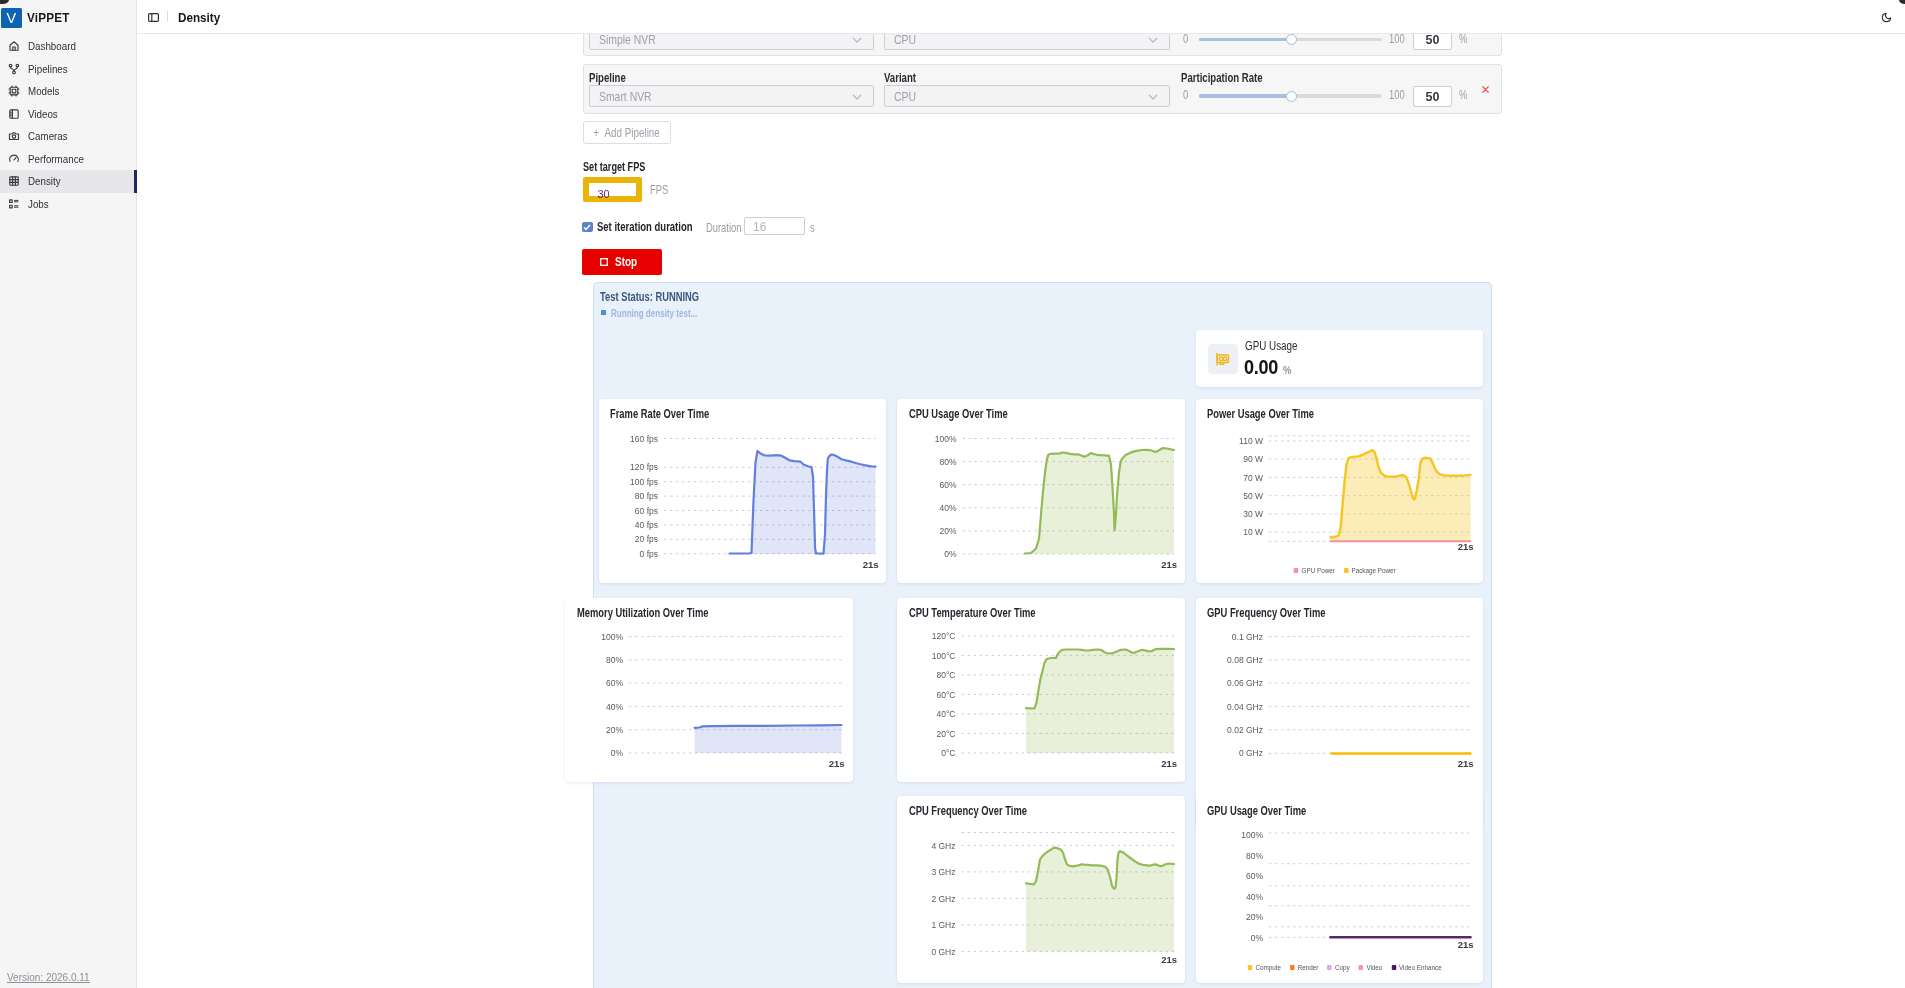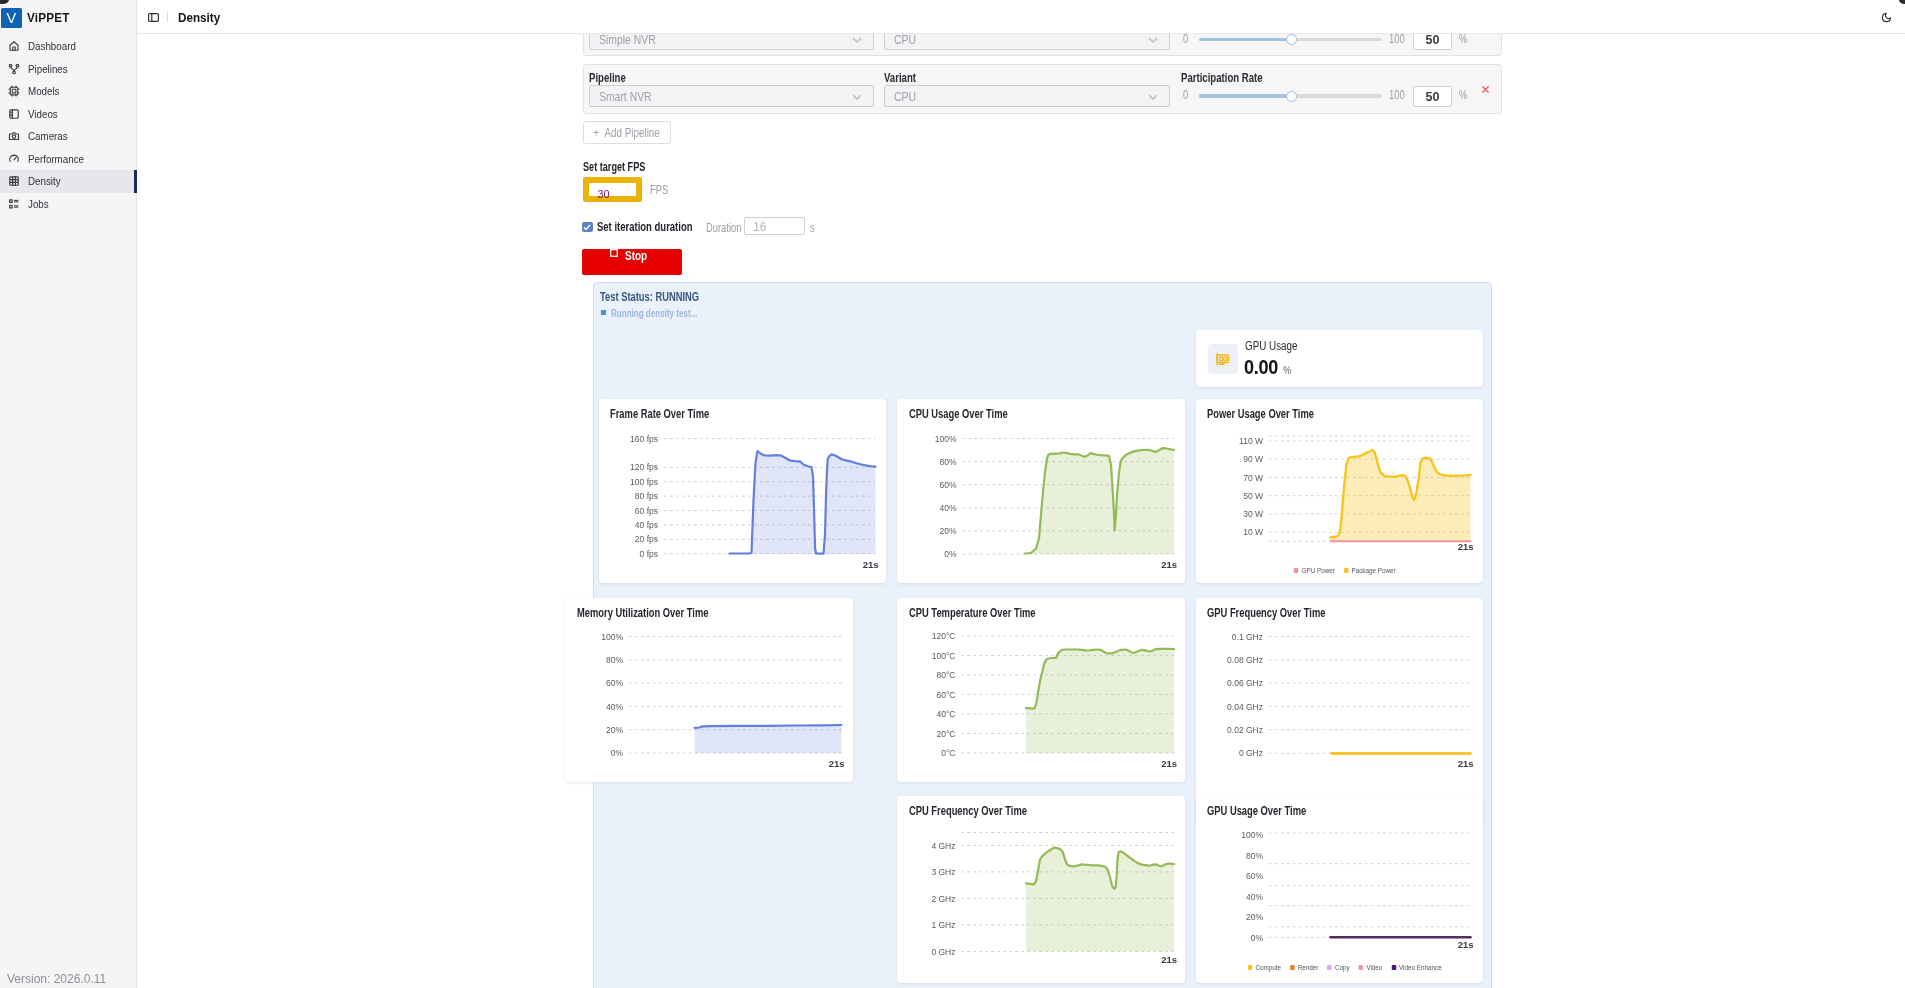--- a/index.html
+++ b/index.html
@@ -7,21 +7,21 @@
 #page { position:relative; width:1905px; height:988px; overflow:hidden; }
 
 #sidebar { position:absolute; left:0; top:0; width:137px; height:988px; background:#f5f5f6; border-right:1px solid #e4e4e7; z-index:30; }
 #logo { position:absolute; left:1px; top:7.5px; width:20.5px; height:20.5px; background:#0e63b2; border-radius:1.5px; color:#fff; font-weight:400; font-size:14.5px; text-align:center; line-height:20px; }
 #brand { position:absolute; left:27px; top:10px; font-size:13px; font-weight:700; color:#16161e; letter-spacing:0.2px; transform:scaleX(0.9); transform-origin:0 50%; }
 #nav { position:absolute; left:0; top:35px; width:137px; }
 .nitem { position:relative; height:22.5px; display:flex; align-items:center; font-size:11.5px; color:#30303a; font-weight:500; }
 .nitem span:last-child { display:inline-block; transform:scaleX(0.85); transform-origin:0 50%; }
 .nitem .nic { width:12px; height:12px; margin-left:7.5px; margin-right:8px; display:flex; }
 .nitem.active { background:#e7e7eb; border-right:3px solid #1c2b5e; }
-#version { position:absolute; left:7px; top:972px; font-size:12px; color:#8e8e98; }
+#version { position:absolute; left:7px; top:972px; font-size:10px; color:#8e8e98;text-decoration:underline; }
 
 #topbar { position:absolute; left:137px; top:0; width:1768px; height:34px; background:#fff; border-bottom:1px solid #e8e8ea; z-index:20; }
 #tgl { position:absolute; left:148px; top:13px; z-index:21; }
 #tsep { position:absolute; left:167px; top:11px; width:1px; height:11px; background:#dcdcdf; z-index:21; }
 #ttitle { position:absolute; left:178px; top:10px; font-size:13px; font-weight:700; color:#15151d; z-index:21; transform:scaleX(0.9); transform-origin:0 50%; }
 #moon { position:absolute; left:1881px; top:12px; z-index:21; }
 
 #content { position:absolute; left:0; top:0; width:1905px; height:988px; }
 .panel { position:absolute; width:919px; background:#f6f6f7; border:1px solid #e2e2e5; border-radius:3px; }
 .plab { position:absolute; font-size:12px; font-weight:700; color:#2b2b33; transform:scaleX(0.8); transform-origin:0 50%; }
@@ -29,21 +29,21 @@
 .sel .st { display:inline-block; transform:scaleX(0.8); transform-origin:0 50%; }
 .sel .chev { position:absolute; right:11px; top:8px; }
 .gray12 { font-size:12px; color:#9b9ca4; display:inline-block; transform:scaleX(0.78); transform-origin:0 50%; }
 .inp50 { position:absolute; width:39px; height:21px; background:#fff; border:1px solid #cfcfd3; border-radius:2px; font-size:12.5px; font-weight:700; color:#3a3a42; text-align:center; padding-top:3px; }
 .addbtn { position:absolute; left:582.5px; top:121px; width:88px; height:23px; border:1px solid #dedee1; border-radius:3px; font-size:12px; color:#9fa0a8; text-align:center; padding-top:4px; }
 .addbtn span { display:inline-block; transform:scaleX(0.82); transform-origin:50% 50%; }
 .blab { position:absolute; font-size:12px; font-weight:700; color:#23232b; transform:scaleX(0.76); transform-origin:0 50%; }
 .fpsinp { position:absolute; left:582.5px; top:176.5px; width:59.5px; height:25.5px; background:#fff; border:6px solid #eab308; border-radius:2px; font-size:11px; color:#701a75; padding:5px 0 0 9px; }
 .cbx { position:absolute; left:582px; top:221.5px; width:10.5px; height:10.5px; background:#5b86c4; border-radius:2px; text-align:center; line-height:7px; }
 .durinp { position:absolute; left:744px; top:216.5px; width:60.5px; height:18.5px; background:#fff; border:1px solid #cfcfd3; border-radius:2px; font-size:12px; color:#b4b4bc; padding:2px 0 0 8px; }
-.stopbtn { position:absolute; left:581.5px; top:249px; width:100px; height:26px; background:#e60000; border-radius:2px; color:#fff; display:flex; justify-content:center; gap:7px; font-size:12.5px; font-weight:700; }
+.stopbtn { position:absolute; left:581.5px; top:249px; width:80px; height:26px; background:#e60000; border-radius:2px; color:#fff; display:flex; align-items:center; justify-content:center; gap:7px; font-size:12.5px; font-weight:700; }
 .stopbtn span { display:inline-block; transform:scaleX(0.8); transform-origin:0 50%; }
 
 #bluepanel { position:absolute; left:592.5px; top:281.5px; width:899px; height:760px; background:#e9f1fb; border:1px solid #cbdef4; border-radius:4px; }
 #tstatus { position:absolute; left:600px; top:289px; font-size:13px; font-weight:700; color:#3a567c; transform:scaleX(0.72); transform-origin:0 50%; }
 #trun { position:absolute; left:611px; top:306.5px; font-size:11.5px; color:#9fb6e2; font-weight:600; transform:scaleX(0.70); transform-origin:0 50%; }
 #tbullet { position:absolute; left:600.5px; top:309.5px; width:5.5px; height:5.5px; background:#4a8fe0; }
 .card { position:absolute; background:#fff; border-radius:4px; box-shadow:0 1px 3px rgba(30,50,90,0.10); }
 .ibox { position:absolute; width:30px; height:30px; background:#edf0f7; border-radius:4px; display:flex; align-items:center; justify-content:center; }
 .stitle { position:absolute; font-size:12px; color:#2b2b33; font-weight:500; transform:scaleX(0.82); transform-origin:0 50%; }
 .sval { position:absolute; font-size:21px; font-weight:800; color:#131318; letter-spacing:-0.3px; transform:scaleX(0.86); transform-origin:0 50%; }

